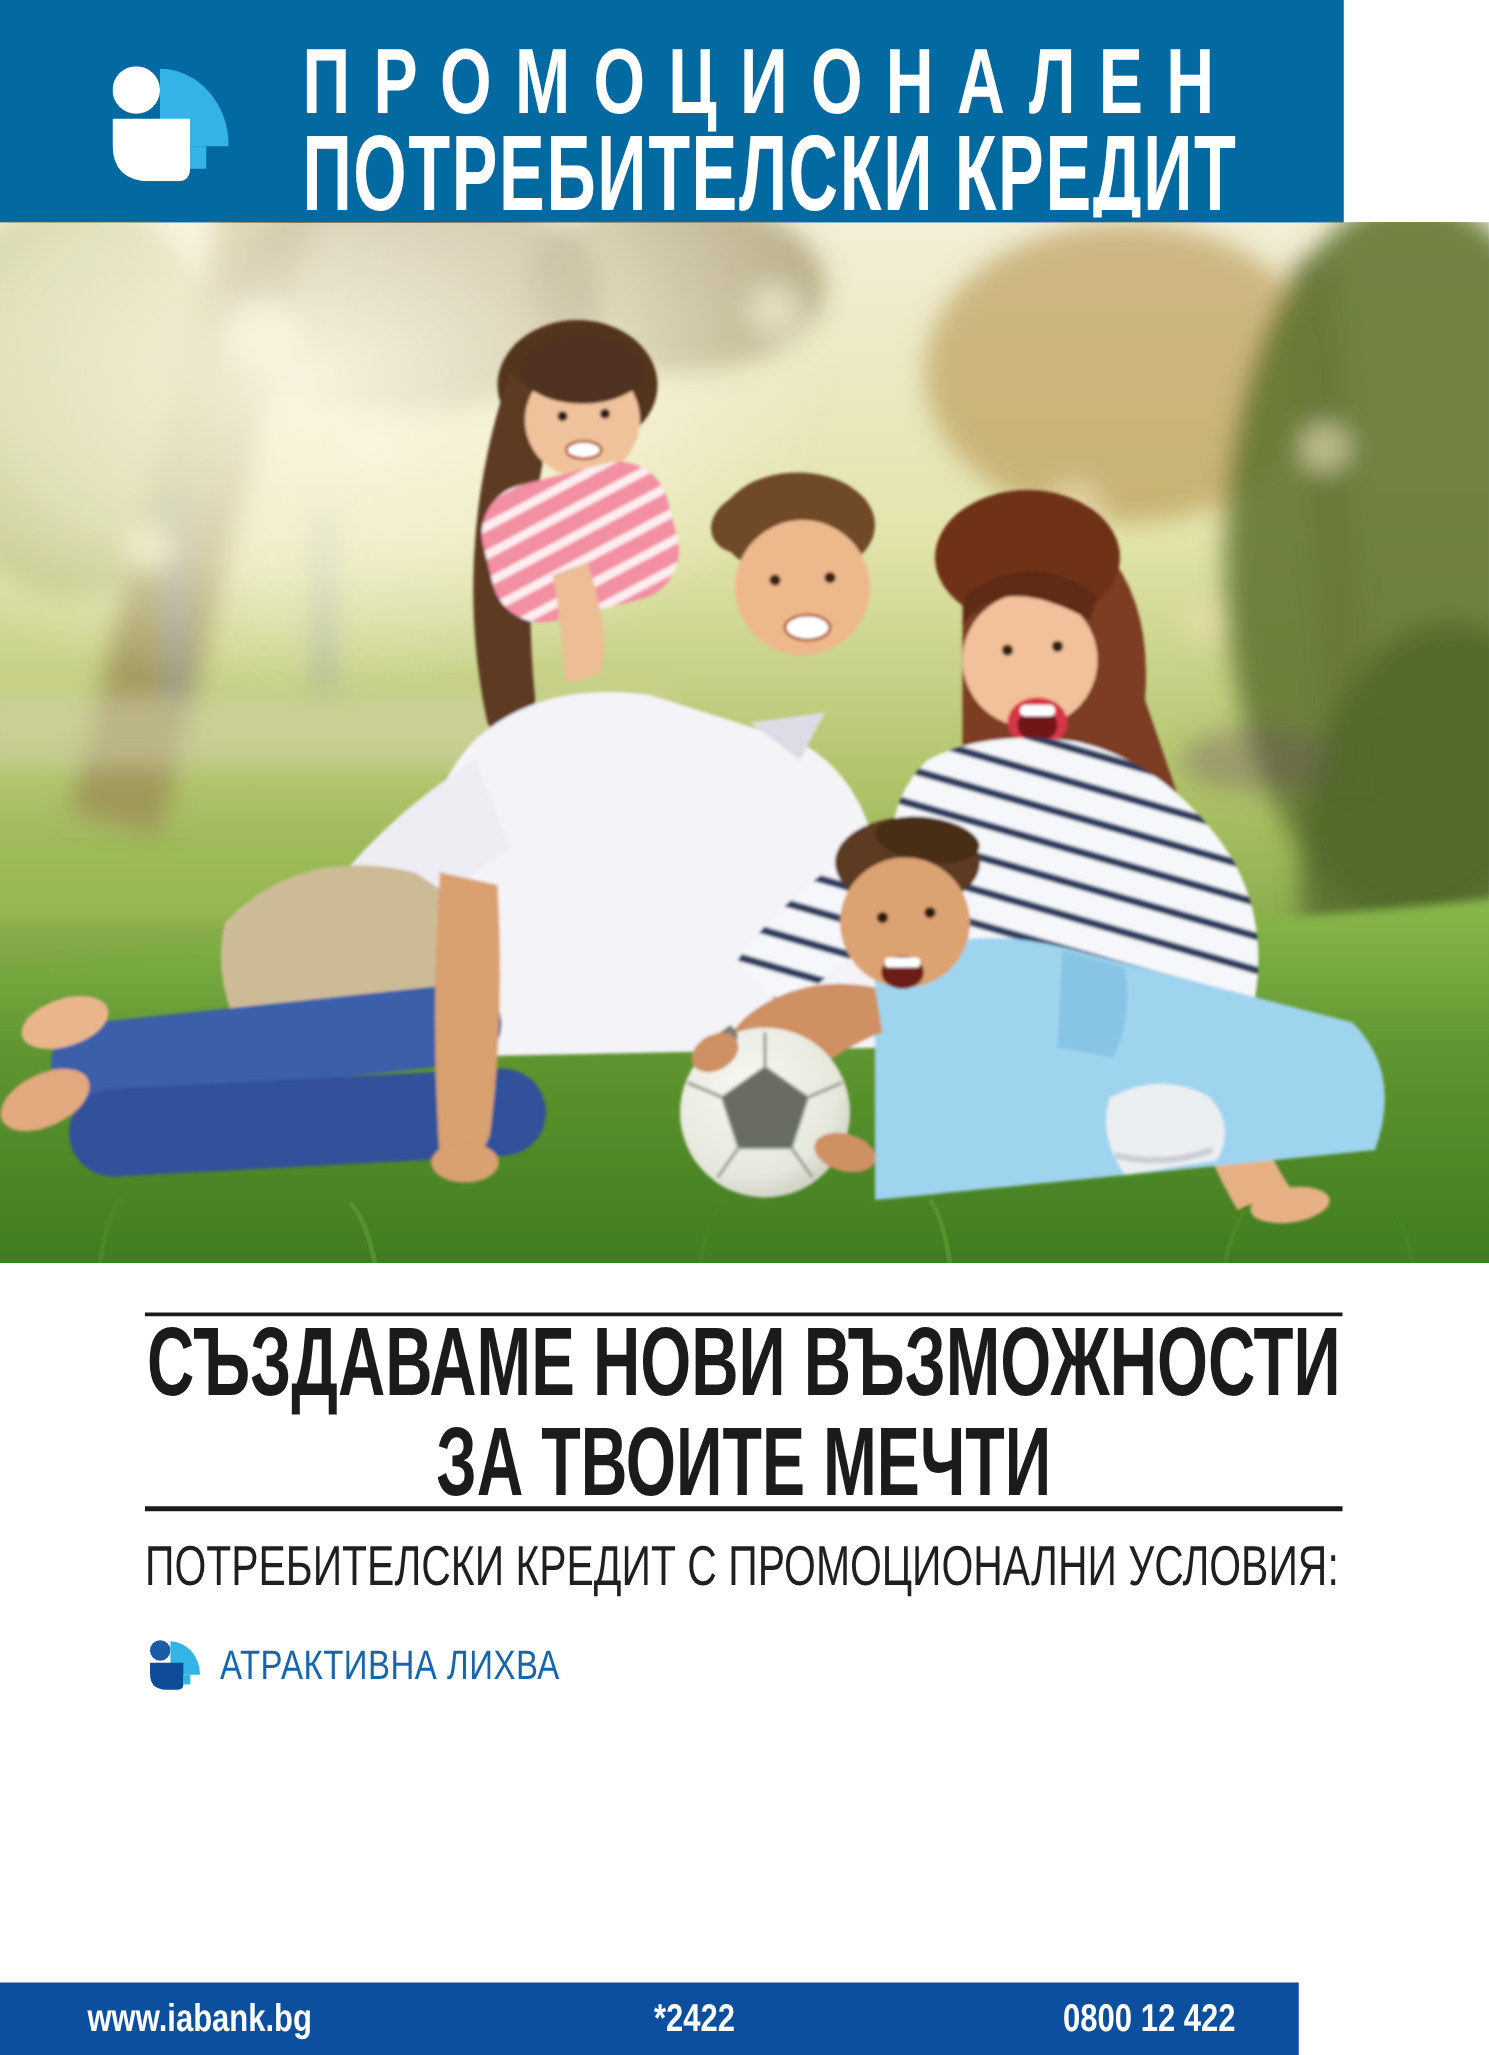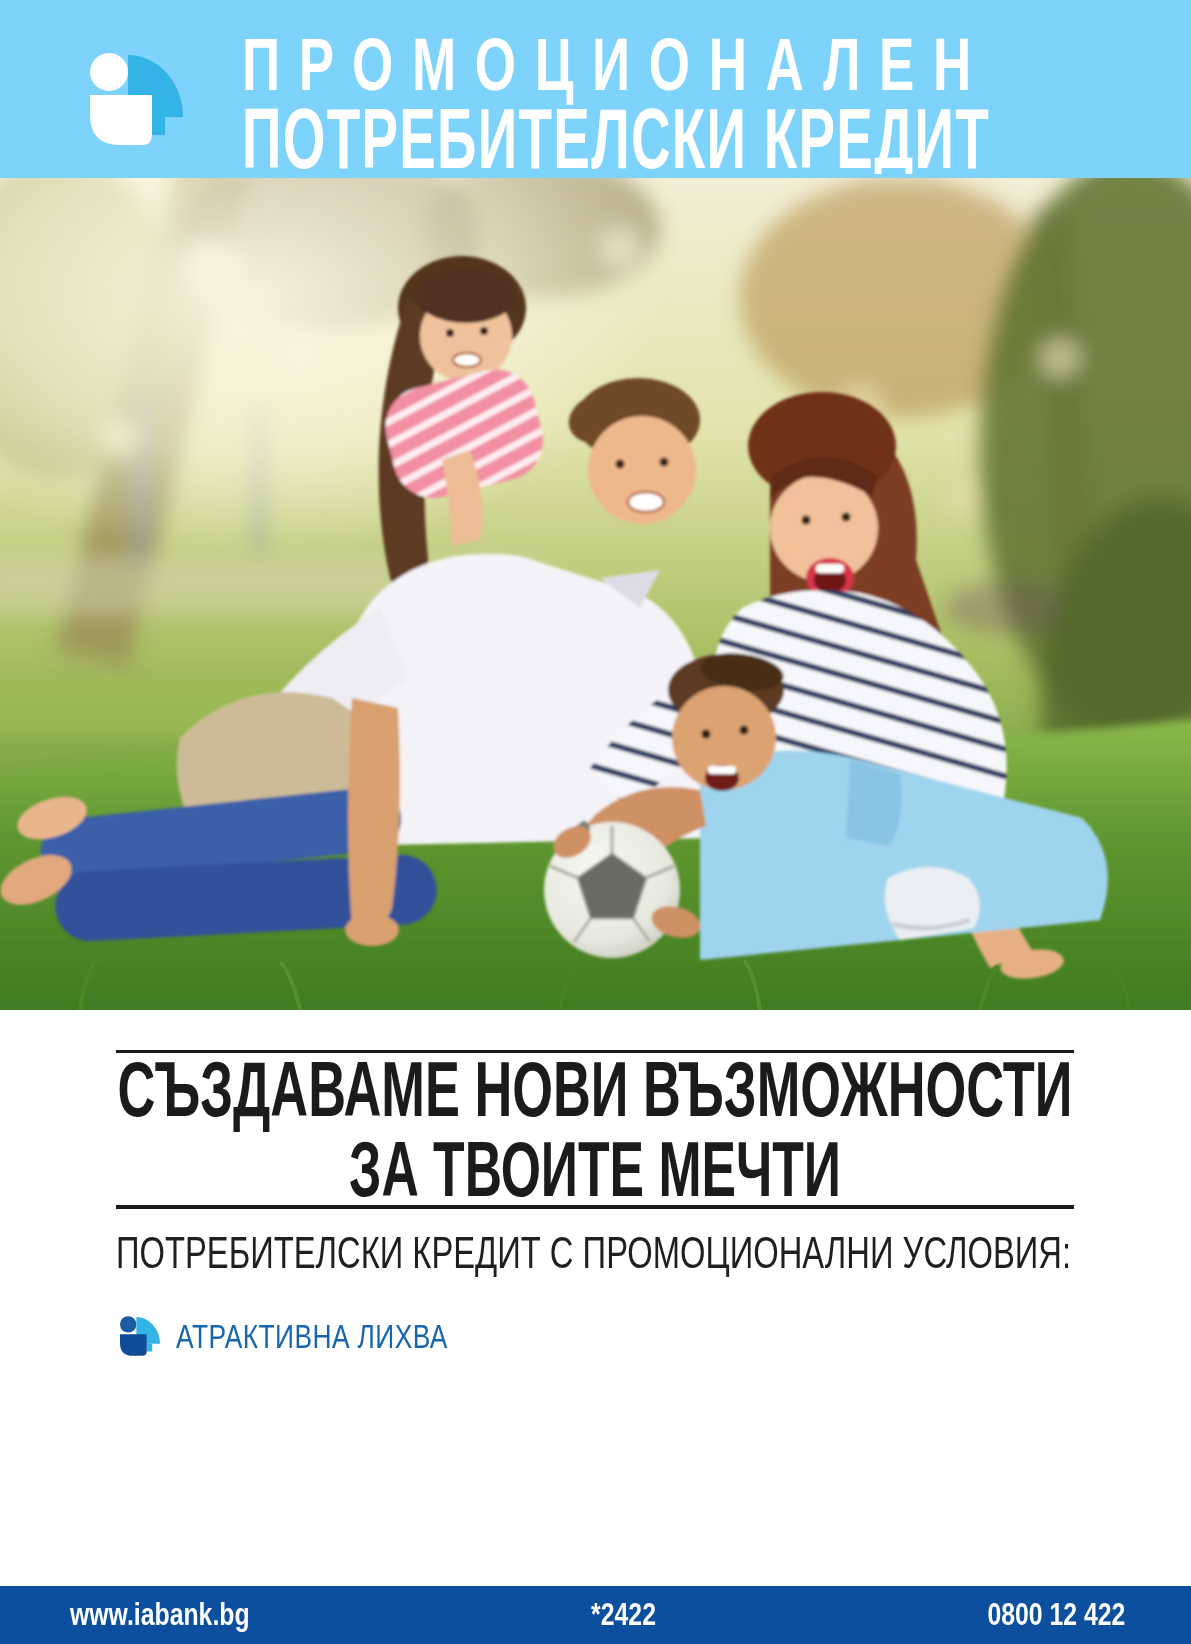--- a/index.html
+++ b/index.html
@@ -1,43 +1,43 @@
 <!DOCTYPE html>
 <html><head>
 <meta charset="utf-8">
 <style>
   html,body{margin:0;padding:0;background:#ffffff;}
   .page{position:relative;width:1191px;height:1644px;overflow:hidden;background:#ffffff;
         font-family:"Liberation Sans",sans-serif;}
   
-  .topbar{position:absolute;left:0;top:0;width:1191px;height:178px;background:#7dd3fc;}
+  .topbar{position:absolute;left:0;top:0;width:1075px;height:178px;background:#0369a1;}
   .logo{position:absolute;left:90px;top:53px;width:93px;height:92px;}
   .title-svg{position:absolute;left:242px;top:18px;width:760px;height:156px;}
   .title-svg text{fill:#ffffff;font-family:"Liberation Sans",sans-serif;font-weight:bold;}
   
   .photo{position:absolute;left:0;top:178px;width:1191px;height:832px;overflow:hidden;}
   .photo svg{display:block;}
   
   .content{position:absolute;left:0;top:1010px;width:1105px;height:576px;background:#fff;}
   .rule{position:absolute;left:116px;width:958px;background:#1a1a1a;}
   .rule-top{top:40px;height:3px;}
   .rule-bottom{top:195px;height:4px;}
   .headline-svg{position:absolute;left:116px;top:46px;width:958px;height:146px;}
   .headline-svg text{fill:#1b1b1b;font-family:"Liberation Sans",sans-serif;font-weight:bold;}
   .subheading-svg{position:absolute;left:116px;top:222px;width:958px;height:46px;}
   .subheading-svg text{fill:#1f1f1f;font-family:"Liberation Sans",sans-serif;font-weight:normal;}
   .bullets{position:absolute;left:120px;top:298px;margin:0;padding:0;list-style:none;}
-  .bullet-row{display:flex;align-items:flex-end;height:48px;margin-bottom:33px;}
+  .bullet-row{display:flex;align-items:center;height:48px;margin-bottom:33px;}
   .bullet-icon{width:40px;height:40px;flex:0 0 40px;margin-right:16px;}
   .bullet-label{display:inline-block;transform:scaleX(.8);transform-origin:left center;
                 font-size:33px;letter-spacing:.5px;color:#1765ad;white-space:nowrap;}
   
-  .footerbar{position:absolute;left:0;top:1586px;width:1191px;height:58px;background:#0b4f9e;
+  .footerbar{position:absolute;left:0;top:1586px;width:1039px;height:58px;background:#0b4f9e;
              display:flex;align-items:center;justify-content:space-between;
-             padding:0 66px 0 70px;box-sizing:border-box;}
+             padding:0 51px 0 70px;box-sizing:border-box;}
   .footer-item{color:#ffffff;font-weight:bold;font-size:31px;display:inline-block;white-space:nowrap;}
   .f-left{transform:scaleX(.8);transform-origin:left center;}
   .f-center{transform:scaleX(.8);transform-origin:center center;}
   .f-right{transform:scaleX(.8);transform-origin:right center;}
 </style>
 </head>
 <body>
 
 <div class="page">
 

